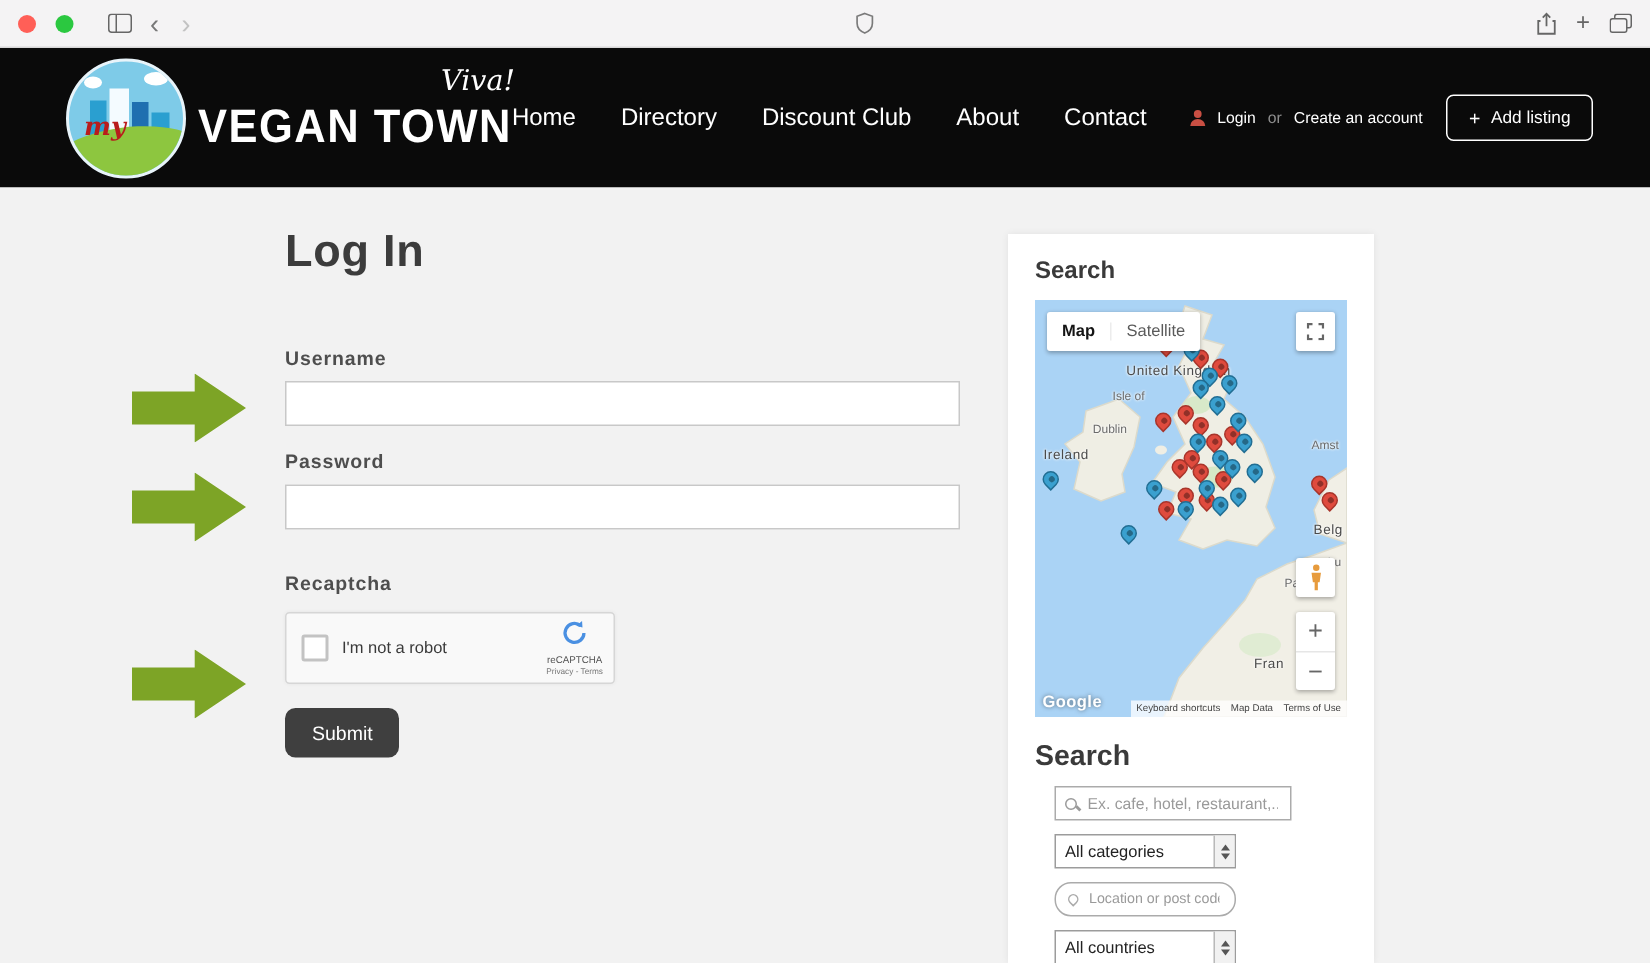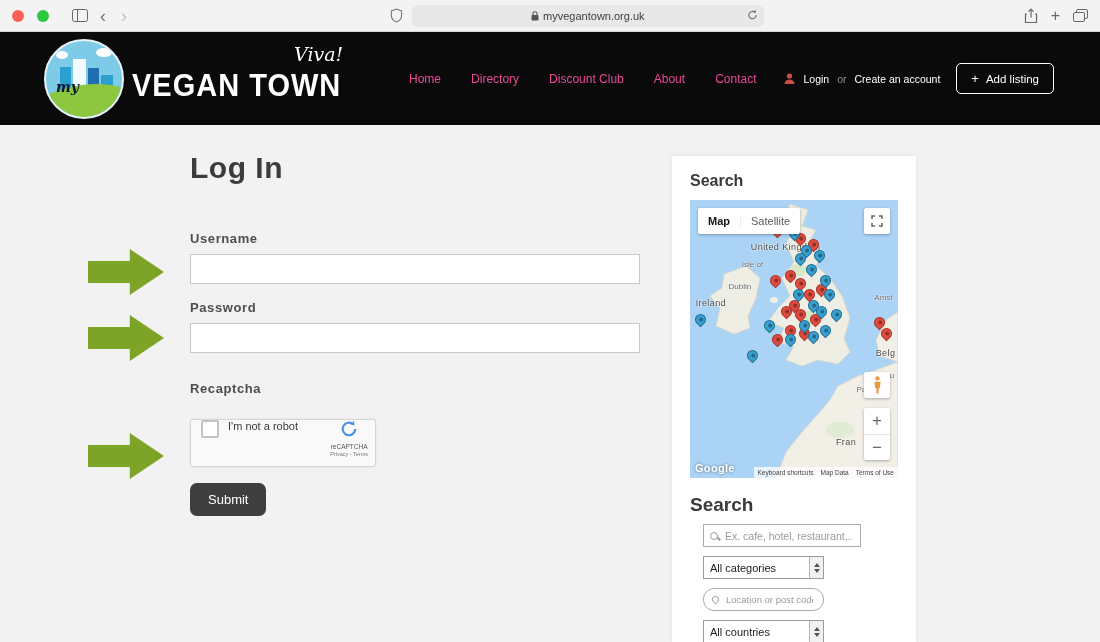--- a/index.html
+++ b/index.html
@@ -30,29 +30,29 @@
   .bld { position:absolute; }
   .b1 { left:14px; top:26px; width:11px; height:32px; background:#2a9fd0; }
   .b2 { left:27px; top:18px; width:13px; height:40px; background:#f4fbff; }
   .b3 { left:42px; top:27px; width:11px; height:31px; background:#1f6fb0; }
   .b4 { left:55px; top:34px; width:12px; height:24px; background:#2a9fd0; }
   .cloud { position:absolute; background:#fff; border-radius:50%; }
   .c1 { left:10px; top:10px; width:12px; height:8px; }
   .c2 { left:50px; top:7px; width:16px; height:9px; }
   .swoosh { position:absolute; left:-22px; bottom:-26px; width:120px; height:58px;
     background:var(--logo_leaf,#8dc63f); border-radius:50%; transform:rotate(-8deg); }
-  .logo-my { position:absolute; left:10px; bottom:22px; color:#0f172a; font-size:14px;
+  .logo-my { position:absolute; left:10px; bottom:22px; color:#b91c1c; font-size:17px;
     font-style:italic; font-weight:700; font-family:"DejaVu Serif", serif; z-index:2; }
   .logo-text { margin-left:8px; position:relative; padding-top:14px; }
   .logo-main { font-size:29px; font-weight:700; color:#fff; letter-spacing:1px;
     transform:scaleY(1.08); display:inline-block; white-space:nowrap; }
   .logo-script { position:absolute; top:-12px; right:-2px; color:#fff; font-size:19px;
     font-style:italic; font-family:"DejaVu Serif", serif; }
   .main-nav { display:flex; gap:30px; margin-left:auto; margin-right:28px; }
-  .main-nav .nav-item { color:#ec4899; font-size:12px; font-weight:500; cursor:pointer;
+  .main-nav .nav-item { color:#ffffff; font-size:16px; font-weight:500; cursor:pointer;
     white-space:nowrap; }
   .account { display:flex; align-items:center; gap:8px; font-size:10.5px; color:#fff;
     margin-right:16px; cursor:pointer; white-space:nowrap; }
   .account .or { color:#8f8f8f; }
   .add-listing { background:transparent; border:1px solid #fff; border-radius:5px;
     color:#fff; font-size:11.5px; padding:8px 14px; display:flex; gap:7px;
     align-items:center; cursor:pointer; font-family:inherit; white-space:nowrap; }
   .add-listing .plus { font-size:13px; line-height:1; }
 
   
@@ -67,22 +67,22 @@
     letter-spacing:.5px; }
   .fieldlabel { display:block; font-size:13px; font-weight:700; color:#4e4e4e;
     letter-spacing:.6px; }
   .fieldlabel.pwd { margin-top:16px; }
   .fieldlabel.rc { margin-top:28px; }
   .text-input { display:block; width:450px; height:30px; margin-top:8px;
     border:1px solid #c8c8c8; background:#fff; padding:0 8px; font-size:13px;
     font-family:inherit; }
   .forgot { margin-top:20px; font-size:13px; font-style:italic; color:#6f6f6f; }
   .forgot a { color:var(--link_blue,#2bb3e7); text-decoration:none; cursor:pointer; }
-  .recaptcha-box { margin-top:23px; width:186px; height:48px; background:#f9f9f9;
-    border:1px solid #d6d6d6; border-radius:3px; display:flex; align-items:flex-start;
+  .recaptcha-box { margin-top:12px; width:220px; height:48px; background:#f9f9f9;
+    border:1px solid #d6d6d6; border-radius:3px; display:flex; align-items:center;
     box-shadow:0 0 3px rgba(0,0,0,.06); }
   .rc-checkbox { width:18px; height:18px; background:#fff; border:2px solid #c3c3c3;
     border-radius:2px; margin:0 9px 0 10px; cursor:pointer; flex:0 0 auto; }
   .rc-text { font-size:11px; color:#3a3a3a; }
   .rc-brand { margin-left:auto; margin-right:7px; display:flex; flex-direction:column;
     align-items:center; line-height:1.25; }
   .rc-name { font-size:6.5px; color:#555; }
   .rc-links { font-size:5.5px; color:#777; }
   .submit-btn { margin-top:16px; background:#3f3f3f; color:#fff; border:none;
     border-radius:7px; padding:9px 18px; font-size:13px; cursor:pointer;
@@ -174,35 +174,20 @@
   <span class="chev fwd">›</span>
 
   <span class="bar-spacer"></span>
 
   <span class="tb-icon">
     <svg width="13" height="15" viewBox="0 0 14 16">
         <path d="M7 1 L12.5 3 V8 C12.5 11.5 10 13.8 7 15 C4 13.8 1.5 11.5 1.5 8 V3 Z" fill="none" stroke="#7a7a7a" stroke-width="1.2"></path>
       </svg>
   </span>
 
-  <div class="url-pill">
-    <span class="tb-icon">
-      <svg width="8" height="10" viewBox="0 0 8 10">
-          <rect x="0.5" y="4" width="7" height="5.5" rx="1" fill="#555"></rect>
-          <path d="M2 4 V2.8 a2 2 0 0 1 4 0 V4" fill="none" stroke="#555" stroke-width="1.1"></path>
-        </svg>
-    </span>
-    <span>myvegantown.org.uk</span>
-    <span class="tb-icon reload">
-      <svg width="11" height="12" viewBox="0 0 12 12">
-          <path d="M10 6 a4 4 0 1 1 -1.2 -2.8" fill="none" stroke="#6b6b6b" stroke-width="1.2"></path>
-          <path d="M9.5 0.5 L9.9 3.4 L7 3.1 Z" fill="#6b6b6b"></path>
-        </svg>
-    </span>
-  </div>
 
   <span class="bar-spacer"></span>
 
   <span class="tb-icon">
     <svg width="14" height="16" viewBox="0 0 14 16">
         <path d="M3 6 H1.5 V14.5 H12.5 V6 H11" fill="none" stroke="#666" stroke-width="1.2"></path>
         <line x1="7" y1="1.5" x2="7" y2="9.5" stroke="#666" stroke-width="1.2"></line>
         <path d="M4.5 3.7 L7 1.2 L9.5 3.7" fill="none" stroke="#666" stroke-width="1.2"></path>
       </svg>
   </span>

